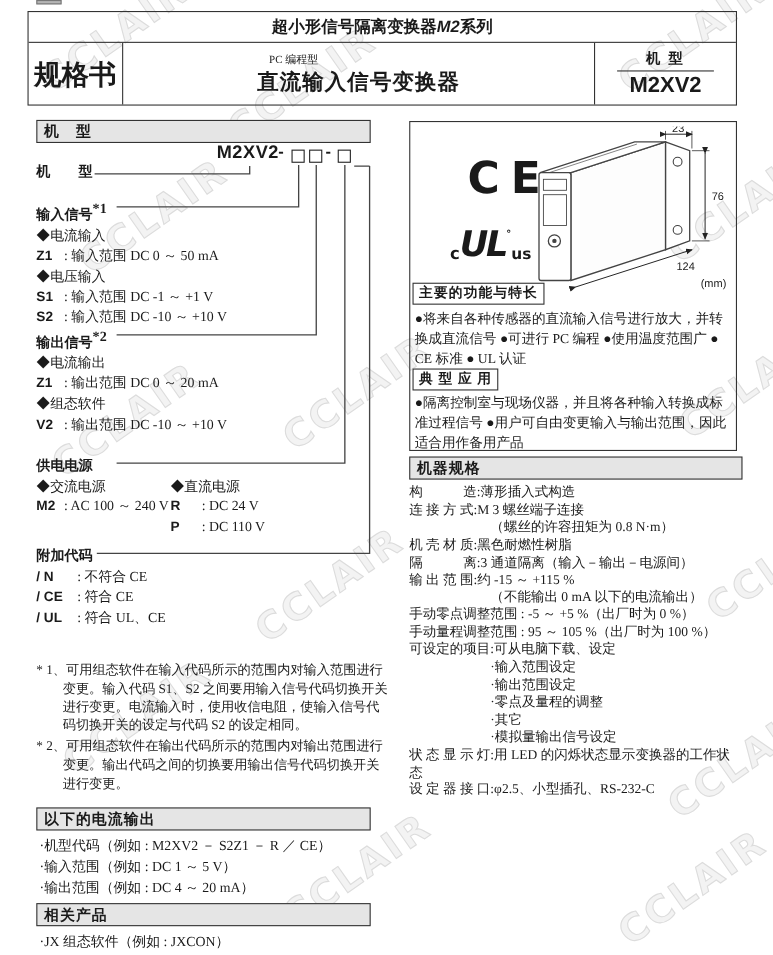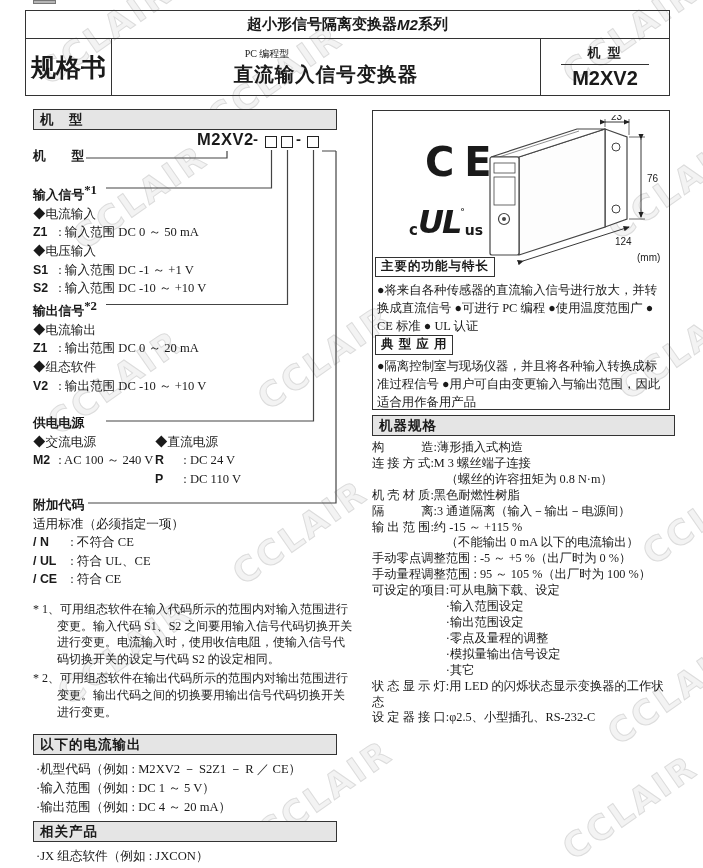--- a/index.html
+++ b/index.html
@@ -161,24 +161,23 @@
           <div><span class="code-b">R</span><span class="desc">  : DC 24 V</span></div>
           <div><span class="code-b">P</span><span class="desc">  : DC 110 V</span></div>
         </div>
       </div>
     </div>
 
     <div class="blk" style="top:496px">
       <div>
         <span class="sec-label">附加代码</span>
       </div>
-      <div>适用标准（必须指定一项）</div>
       <div><span class="code-b code-w34">/ N</span><span class="desc"> : 不符合 CE</span></div>
+      <div><span class="code-b code-w34">/ CE</span><span class="desc"> : 符合 CE</span></div>
       <div><span class="code-b code-w34">/ UL</span><span class="desc"> : 符合 UL、CE</span></div>
-      <div><span class="code-b code-w34">/ CE</span><span class="desc"> : 符合 CE</span></div>
     </div>
 
     <div class="fnotes">
       <div class="fn">
         <span>* 1、</span><span>可用组态软件在输入代码所示的范围内对输入范围进行变更。输入代码 S1、S2 之间要用输入信号代码切换开关进行变更。电流输入时，使用收信电阻，使输入信号代码切换开关的设定与代码 S2 的设定相同。</span>
       </div>
       <div class="fn">
         <span>* 2、</span><span>可用组态软件在输出代码所示的范围内对输出范围进行变更。输出代码之间的切换要用输出信号代码切换开关进行变更。</span>
       </div>
     </div>
@@ -263,20 +262,20 @@
       <div>机 壳 材 质:黑色耐燃性树脂</div>
       <div>隔　　　离:3 通道隔离（输入－输出－电源间）</div>
       <div>输 出 范 围:约 -15 ～ +115 %</div>
       <div>　　　　　　（不能输出 0 mA 以下的电流输出）</div>
       <div>手动零点调整范围 : -5 ～ +5 %（出厂时为 0 %）</div>
       <div>手动量程调整范围 : 95 ～ 105 %（出厂时为 100 %）</div>
       <div>可设定的项目:可从电脑下载、设定</div>
       <div>　　　　　　·输入范围设定</div>
       <div>　　　　　　·输出范围设定</div>
       <div>　　　　　　·零点及量程的调整</div>
+      <div>　　　　　　·其它</div>
       <div>　　　　　　·模拟量输出信号设定</div>
-      <div>　　　　　　·其它</div>
       <div>状 态 显 示 灯:用 LED 的闪烁状态显示变换器的工作状态</div>
       <div>设 定 器 接 口:φ2.5、小型插孔、RS-232-C</div>
     </div>
 
   </div>
 </div>
 
 </body></html>

